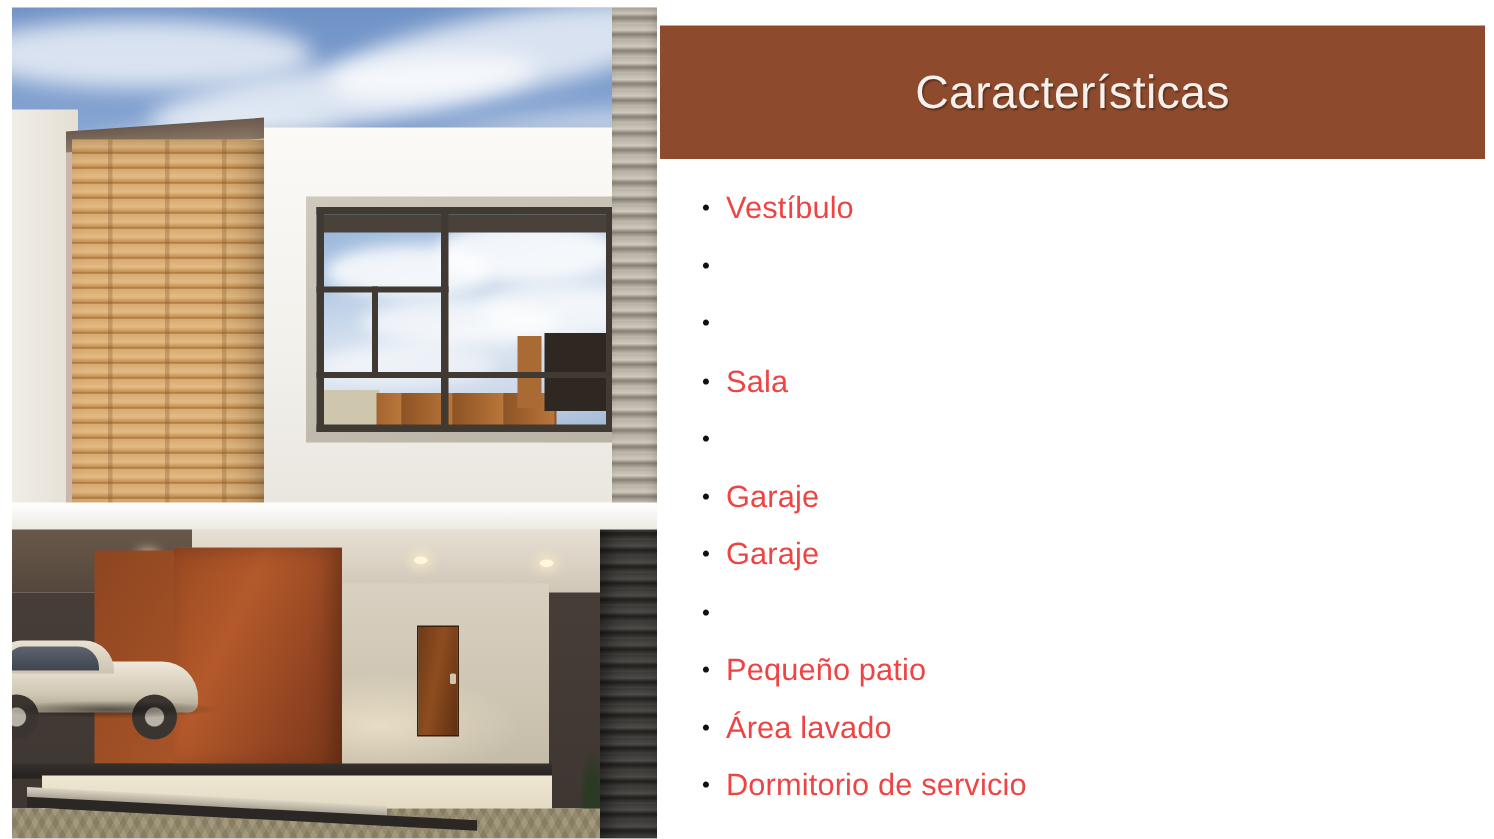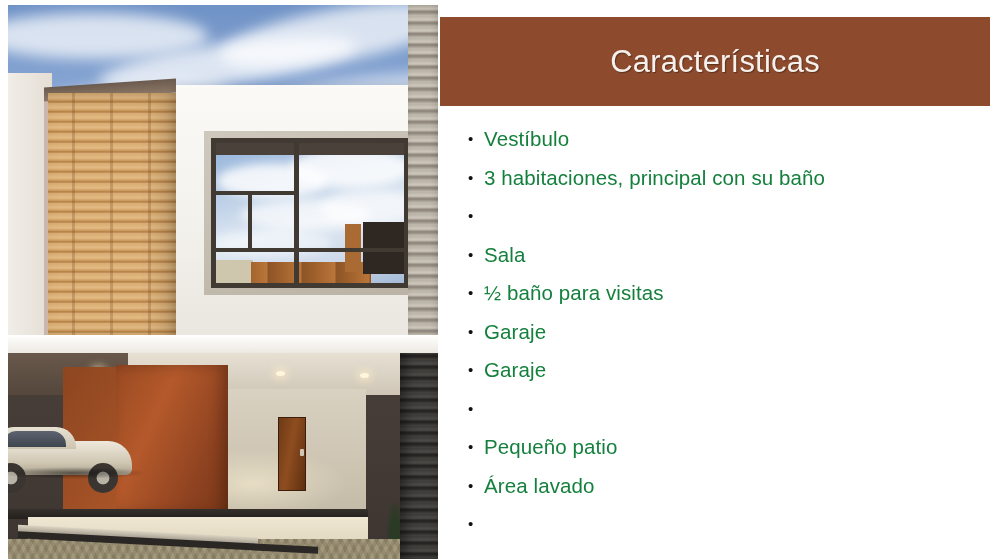--- a/index.html
+++ b/index.html
@@ -157,21 +157,21 @@
           display:flex;flex-direction:column;align-items:center;justify-content:center;}
   .t1{color:#f6f1ec;font-size:31px;line-height:1.02;letter-spacing:.2px;font-weight:400;
       text-shadow:1px 1px 1px rgba(0,0,0,.35);}
   .t2{color:#ffffff;font-size:31px;line-height:1.1;font-weight:700;letter-spacing:.1px;
       text-shadow:1px 1px 1px rgba(0,0,0,.4);margin-top:2px;}
 
   .list{position:absolute;left:28px;top:124px;width:530px;}
   .li{display:flex;align-items:flex-start;height:38.5px;}
   .bullet{width:16px;flex:0 0 16px;color:#111;font-size:15px;line-height:30px;text-align:left;
           padding-left:2px;}
-  .li-txt{font-size:20.5px;color:#15803d;line-height:30px;letter-spacing:.1px;white-space:nowrap;}
+  .li-txt{font-size:20.5px;color:#ef4444;line-height:30px;letter-spacing:.1px;white-space:nowrap;}
 </style>
 </head>
 <body>
 
 <div class="slide">
 
   <div class="photo">
     <div class="sky">
       <div class="cloud c1"></div>
       <div class="cloud c2"></div>
@@ -258,32 +258,30 @@
       <div class="t1">Características</div>
     </div>
 
     <div class="list">
       <div class="li">
         <span class="bullet">•</span>
         <span class="li-txt">Vestíbulo</span>
       </div>
       <div class="li">
         <span class="bullet">•</span>
-        <span class="li-txt">3 habitaciones, principal con su baño</span>
       </div>
       <div class="li">
         <span class="bullet">•</span>
       </div>
       <div class="li">
         <span class="bullet">•</span>
         <span class="li-txt">Sala</span>
       </div>
       <div class="li">
         <span class="bullet">•</span>
-        <span class="li-txt">½ baño para visitas</span>
       </div>
       <div class="li">
         <span class="bullet">•</span>
         <span class="li-txt">Garaje</span>
       </div>
       <div class="li">
         <span class="bullet">•</span>
         <span class="li-txt">Garaje</span>
       </div>
       <div class="li">
@@ -292,17 +290,18 @@
       <div class="li">
         <span class="bullet">•</span>
         <span class="li-txt">Pequeño patio</span>
       </div>
       <div class="li">
         <span class="bullet">•</span>
         <span class="li-txt">Área lavado</span>
       </div>
       <div class="li">
         <span class="bullet">•</span>
+        <span class="li-txt">Dormitorio de servicio</span>
       </div>
     </div>
 
   </div>
 </div>
 
 </body></html>

